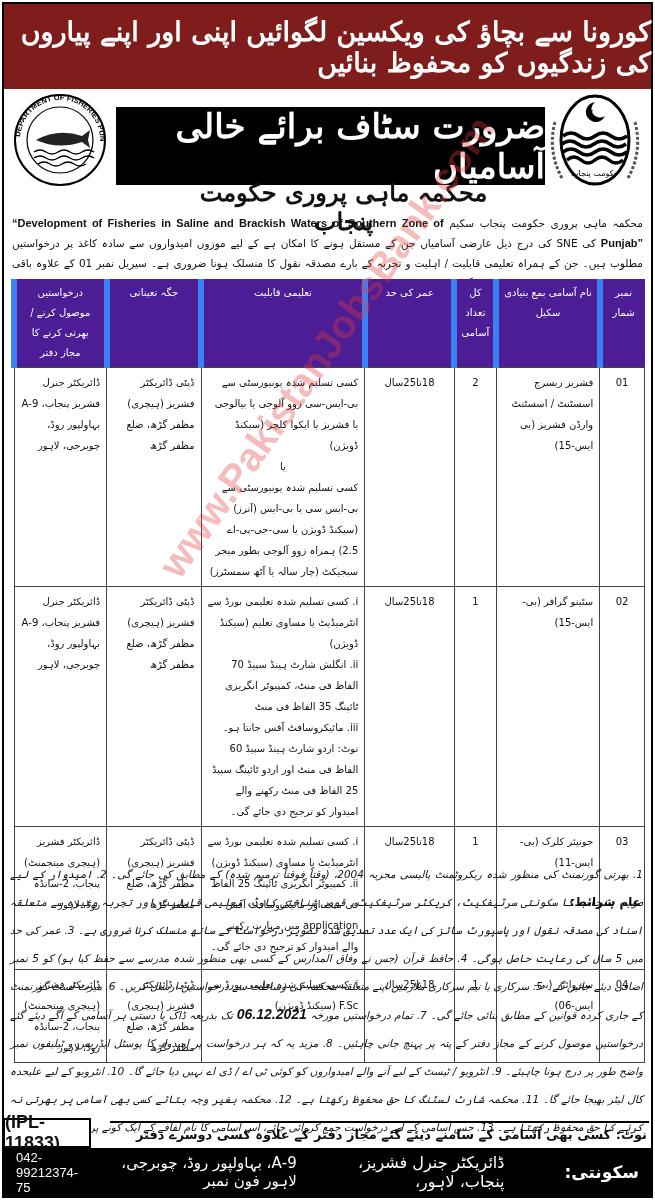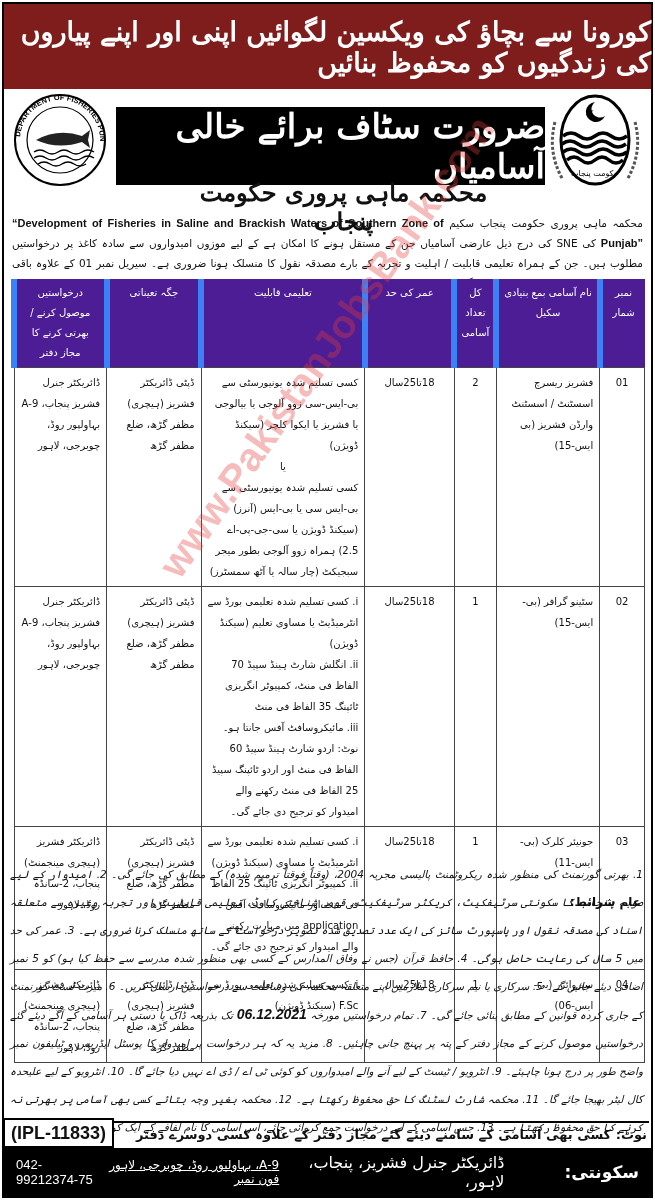--- a/index.html
+++ b/index.html
@@ -29,27 +29,27 @@
     .watermark { position: absolute; left: 150px; top: 560px; transform: rotate(-55deg); transform-origin: left top;
       color: rgba(230,60,60,0.35); font-family: "Liberation Sans", sans-serif; font-weight: bold; font-size: 40px;
       white-space: nowrap; pointer-events: none; }
     .terms-heading { position: absolute; right: 14px; top: 895px; direction: rtl; font-weight: bold; font-size: 12px; }
     .terms { position: absolute; left: 10px; top: 860px; width: 633px; direction: rtl; text-align: justify;
       font-size: 10.5px; line-height: 28px; font-style: italic; }
     .terms .date { font-family: "Liberation Sans", sans-serif; font-weight: bold; font-size: 14px; direction: ltr; unicode-bidi: embed; }
     .note-rule { position: absolute; left: 110px; top: 1121px; width: 539px; border-top: 2px solid #000; }
     .note { position: absolute; left: 112px; top: 1123px; width: 535px; direction: rtl; text-align: right;
       font-weight: bold; font-size: 13px; line-height: 24px; }
-    .ipl { position: absolute; left: 3px; top: 1118px; width: 111px; height: 30px; background: #fff; border: 2px solid #000;
+    .ipl { position: absolute; left: 3px; top: 1118px; width: 88px; height: 30px; background: #fff; border: 2px solid #000;
       font-family: "Liberation Sans", sans-serif; font-weight: bold; font-size: 18px; display: flex; align-items: center; justify-content: center; }
     .footer { position: absolute; left: 4px; top: 1148px; width: 647px; height: 48px; background: #000; color: #fff;
       display: flex; align-items: center; direction: rtl; padding: 0 12px; font-size: 13px; }
     .footer .label { font-size: 17px; font-weight: bold; margin-left: 60px; }
     .footer .name { font-size: 16px; margin-left: 28px; }
-    .footer .addr { font-size: 12px; text-decoration: underline; }
+    .footer .addr { font-size: 15px; }
     .footer .phone { font-family: "Liberation Sans", sans-serif; direction: ltr; unicode-bidi: embed; font-size: 13px; }
   </style>
 </head>
 <body>
 
 <div class="frame"></div>
 
 <div class="top-banner">
   <span>کورونا سے بچاؤ کی ویکسین لگوائیں اپنی اور اپنے پیاروں کی زندگیوں کو محفوظ بنائیں</span>
 </div>

